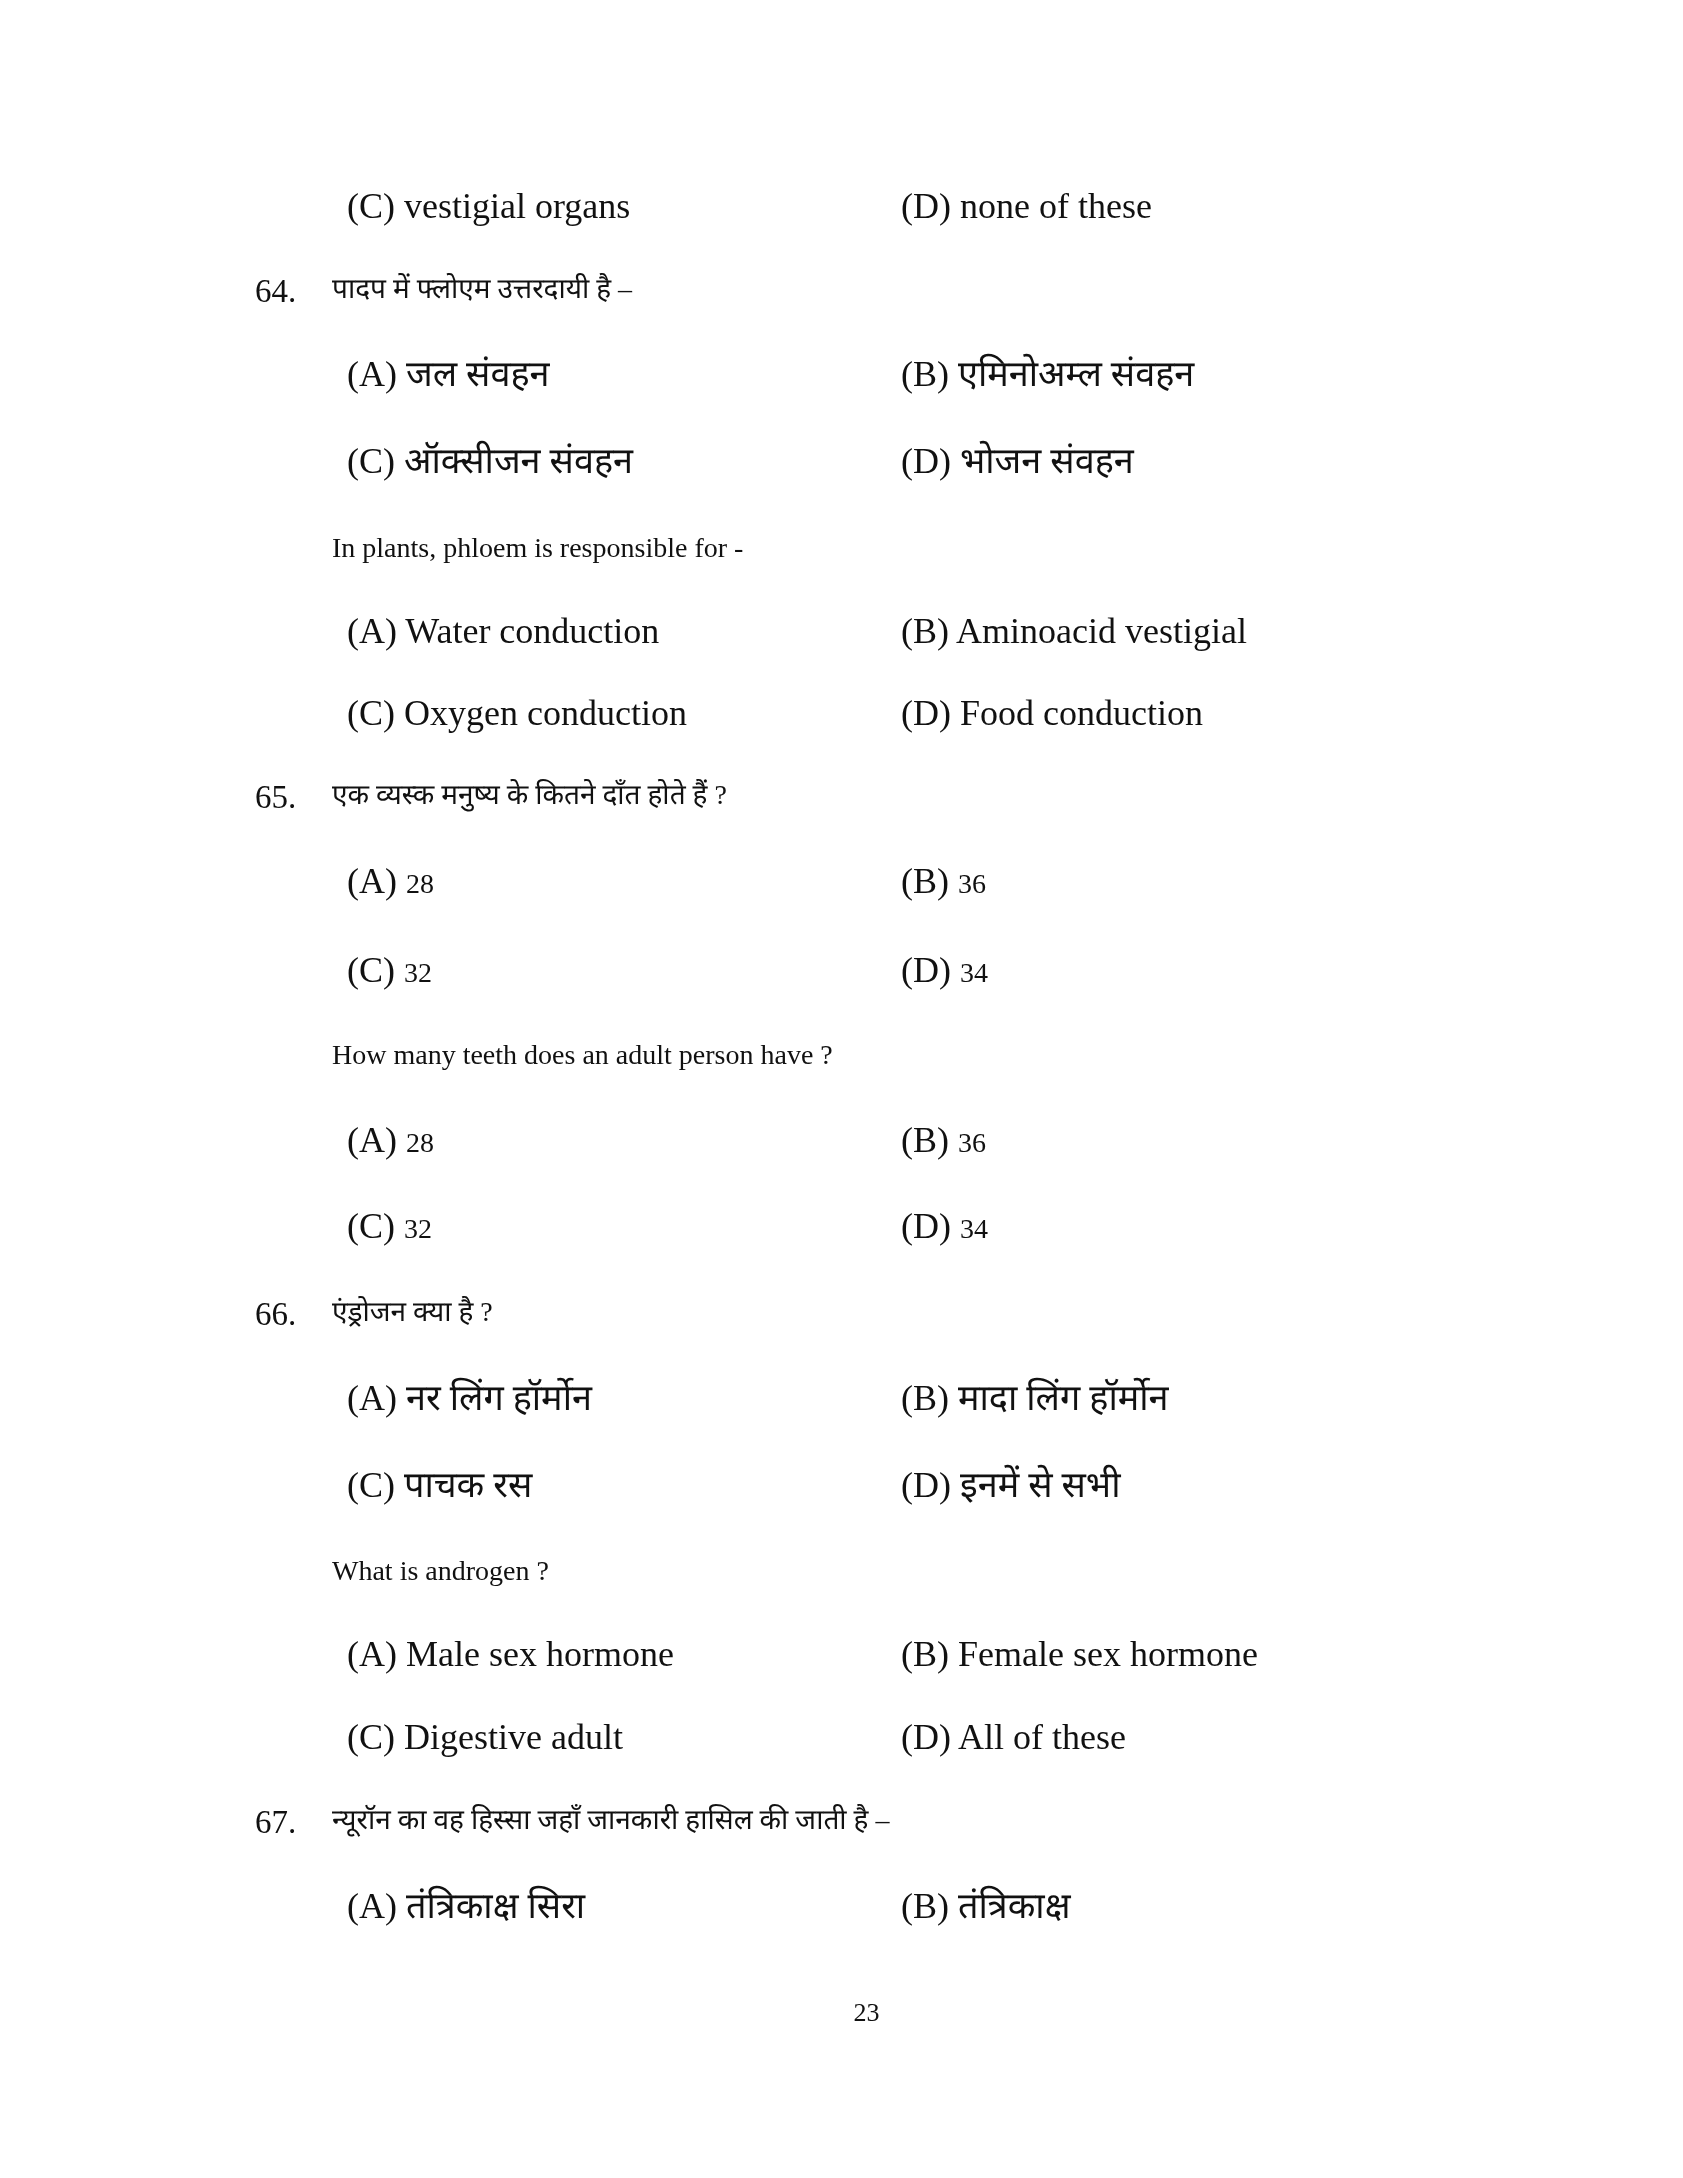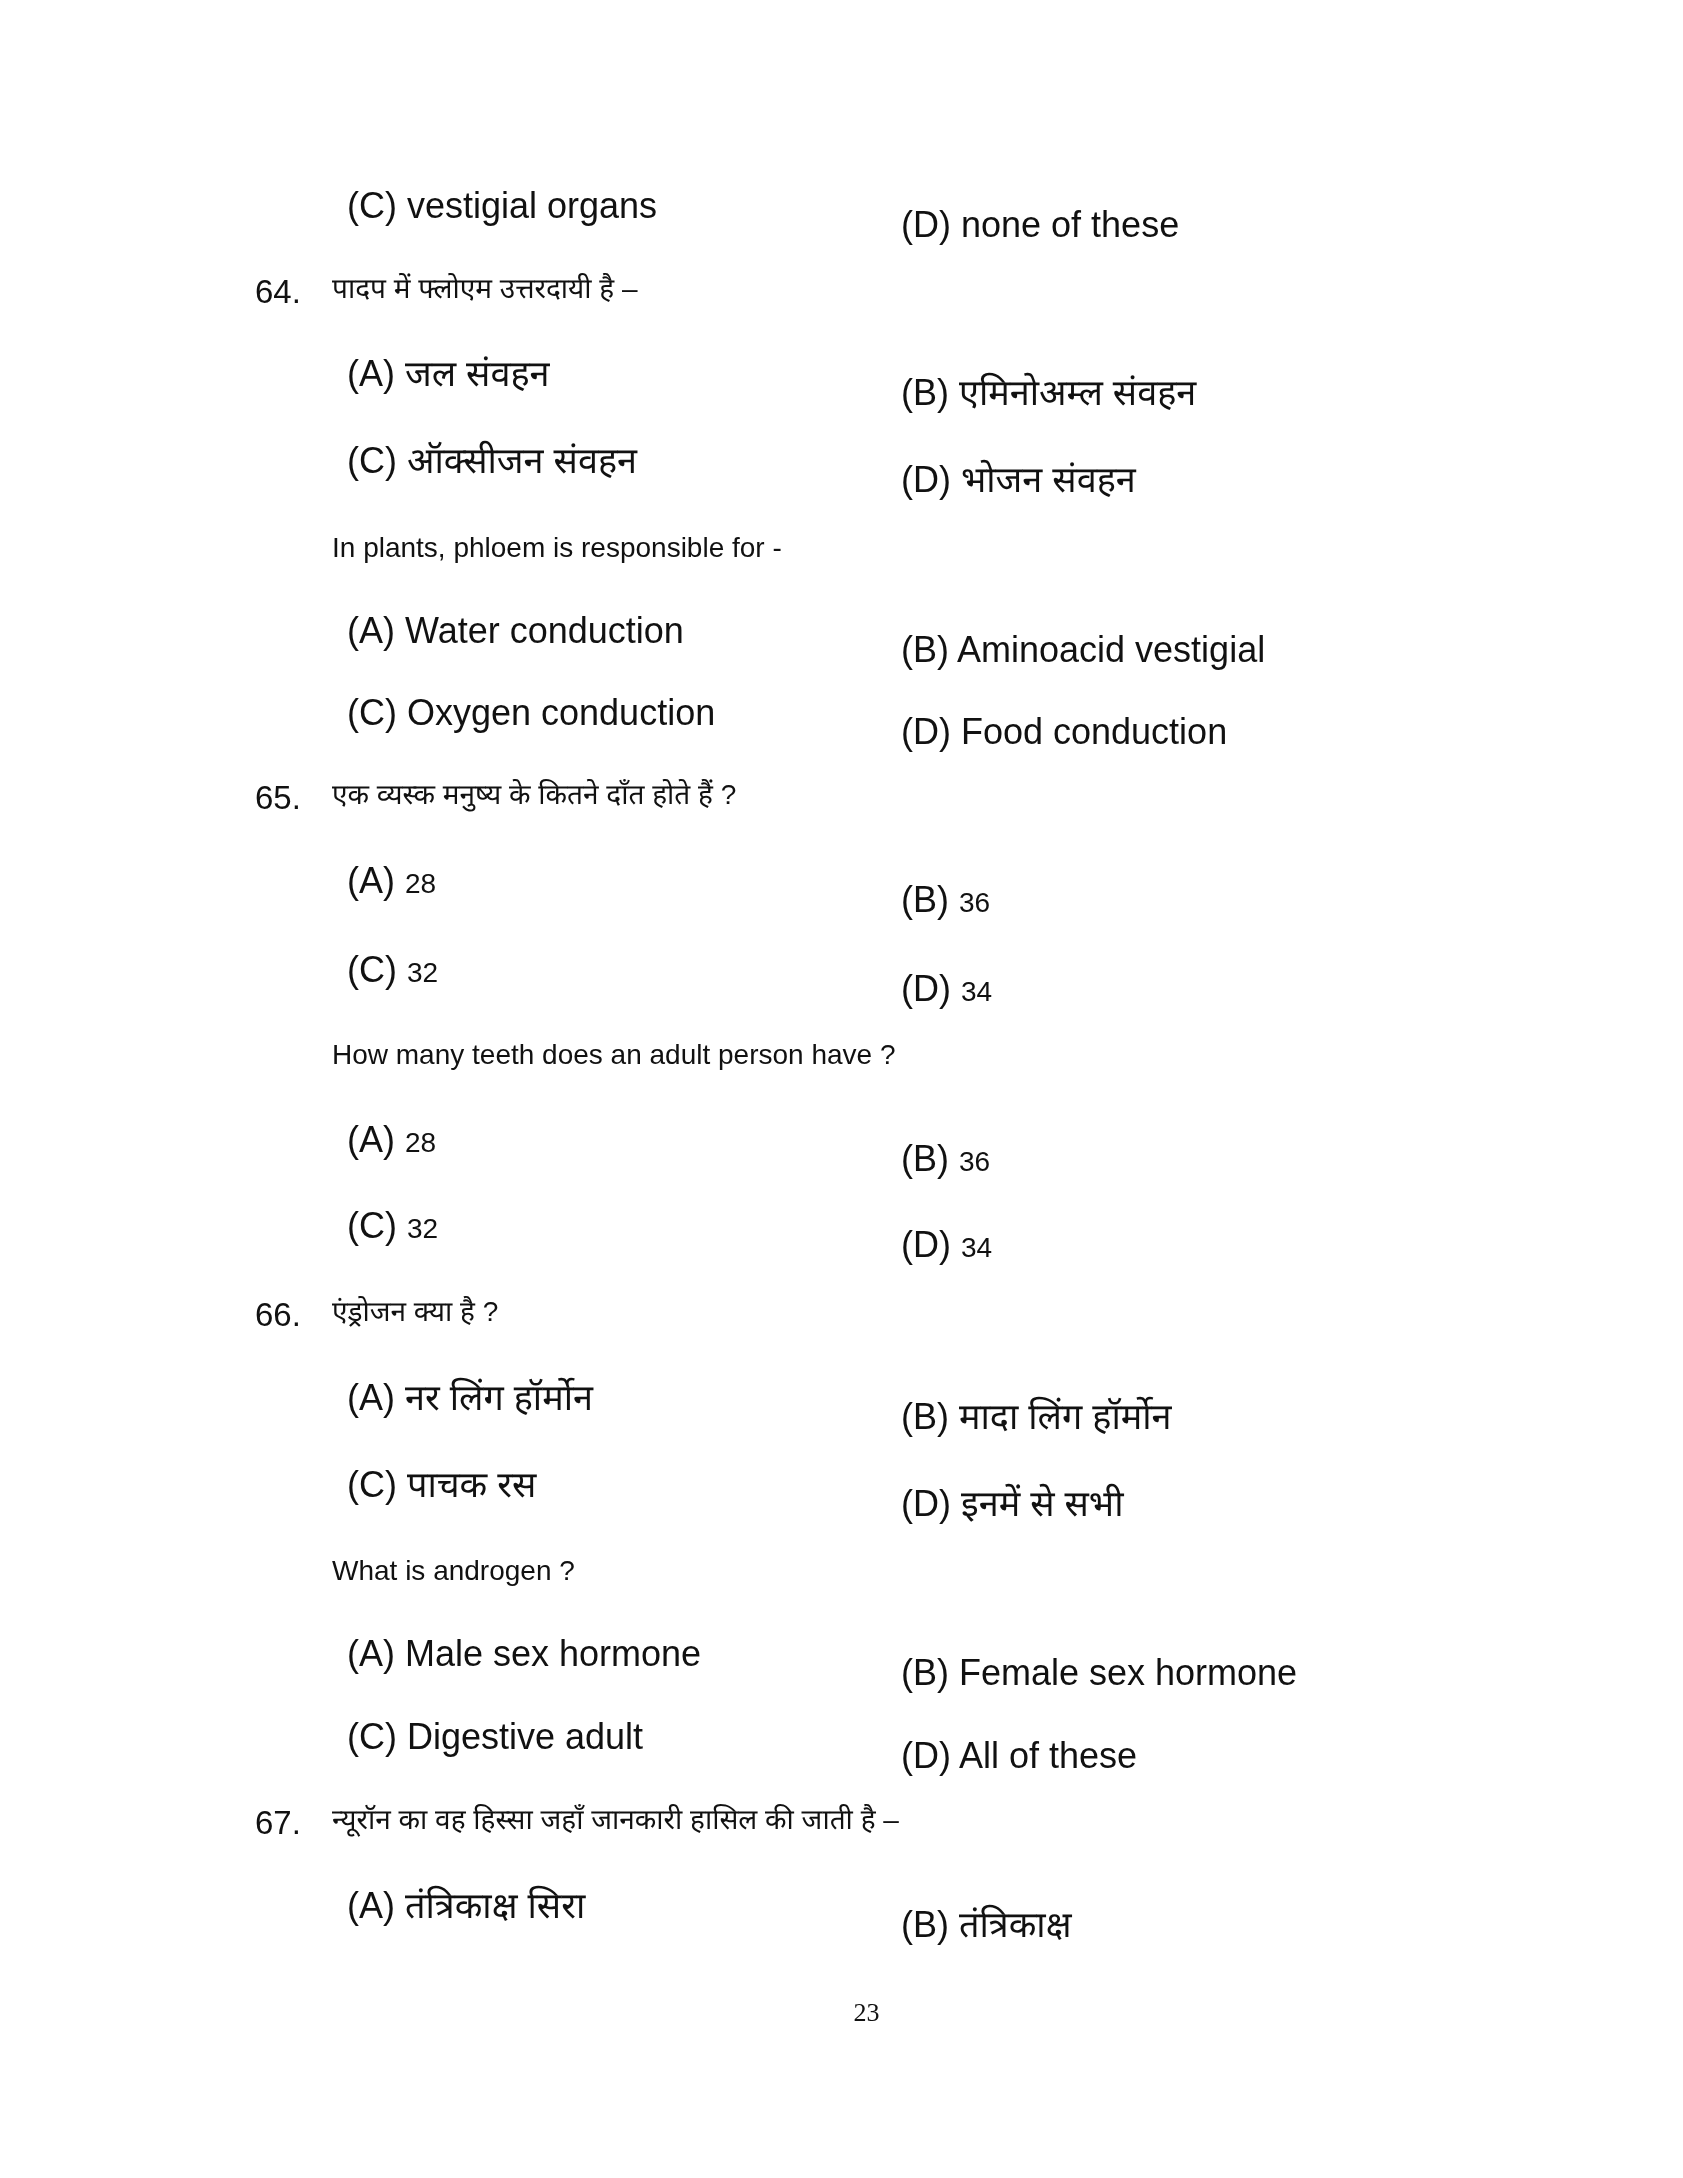--- a/index.html
+++ b/index.html
@@ -1,22 +1,22 @@
 <!DOCTYPE html>
 <html><head>
 <meta charset="utf-8">
 <style>
   html, body { margin:0; padding:0; background:#ffffff; }
   body { width:1683px; height:2178px; position:relative; overflow:hidden;
          font-family:"Liberation Sans", "DejaVu Sans", sans-serif; color:#111; }
-  .line { position:absolute; white-space:nowrap; line-height:1; transform:translateY(-50%); }
+  .line { position:absolute; white-space:nowrap; line-height:1; transform:translateY(-50%);font-family:Liberation Serif, serif; }
   .qnum { left:255px; font-size:33px; }
   .stem { left:332px; font-size:28px; }
   .optL { left:347px; font-size:36px; }
-  .optR { left:901px; font-size:36px;margin-top:19px; }
+  .optR { left:901px; font-size:36px; }
   .num-small { font-size:28px; }
   .pageno { left:0; width:1733px; text-align:center; font-size:26px;
             font-family:"Liberation Serif", "DejaVu Serif", serif; }
 </style>
 </head>
 <body>
 
 <div class="line optL" style="top:206px">(C) vestigial organs</div>
 <div class="line optR" style="top:206px">(D) none of these</div>
 

